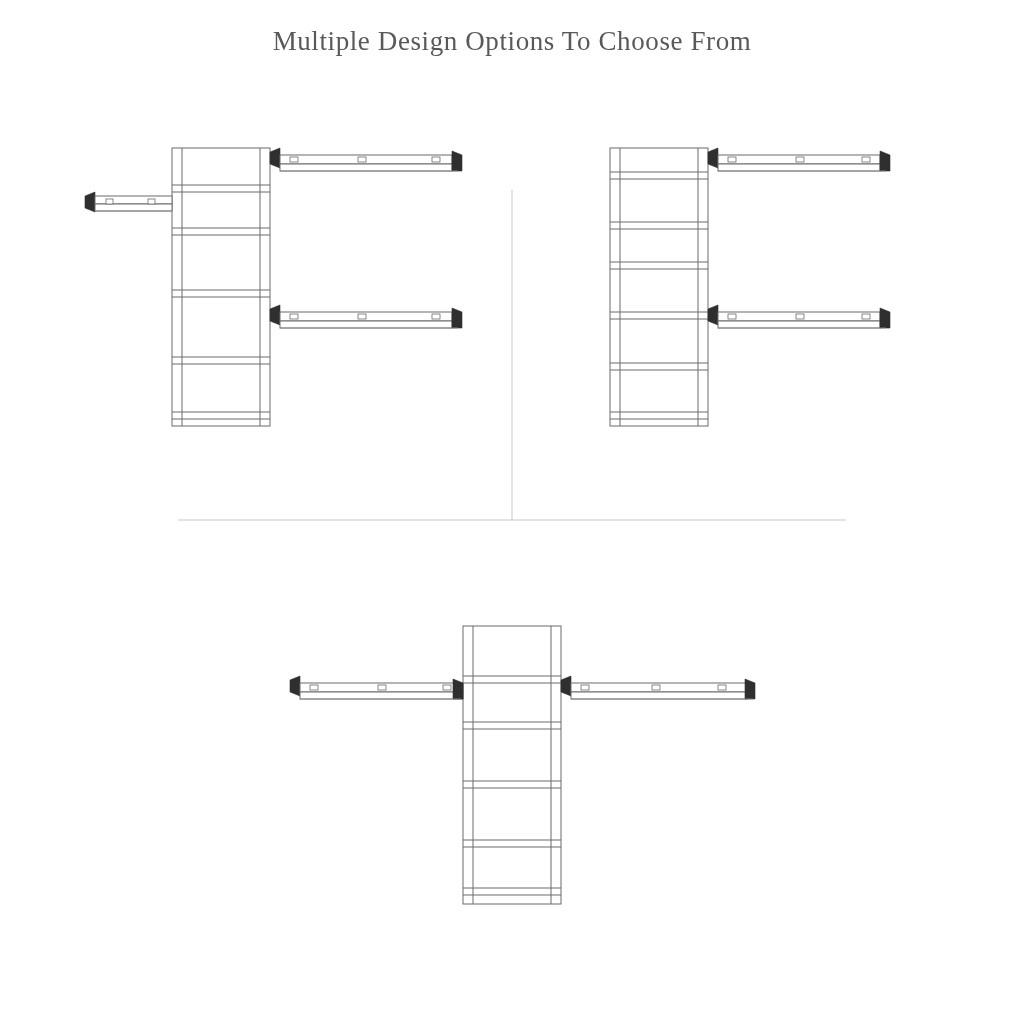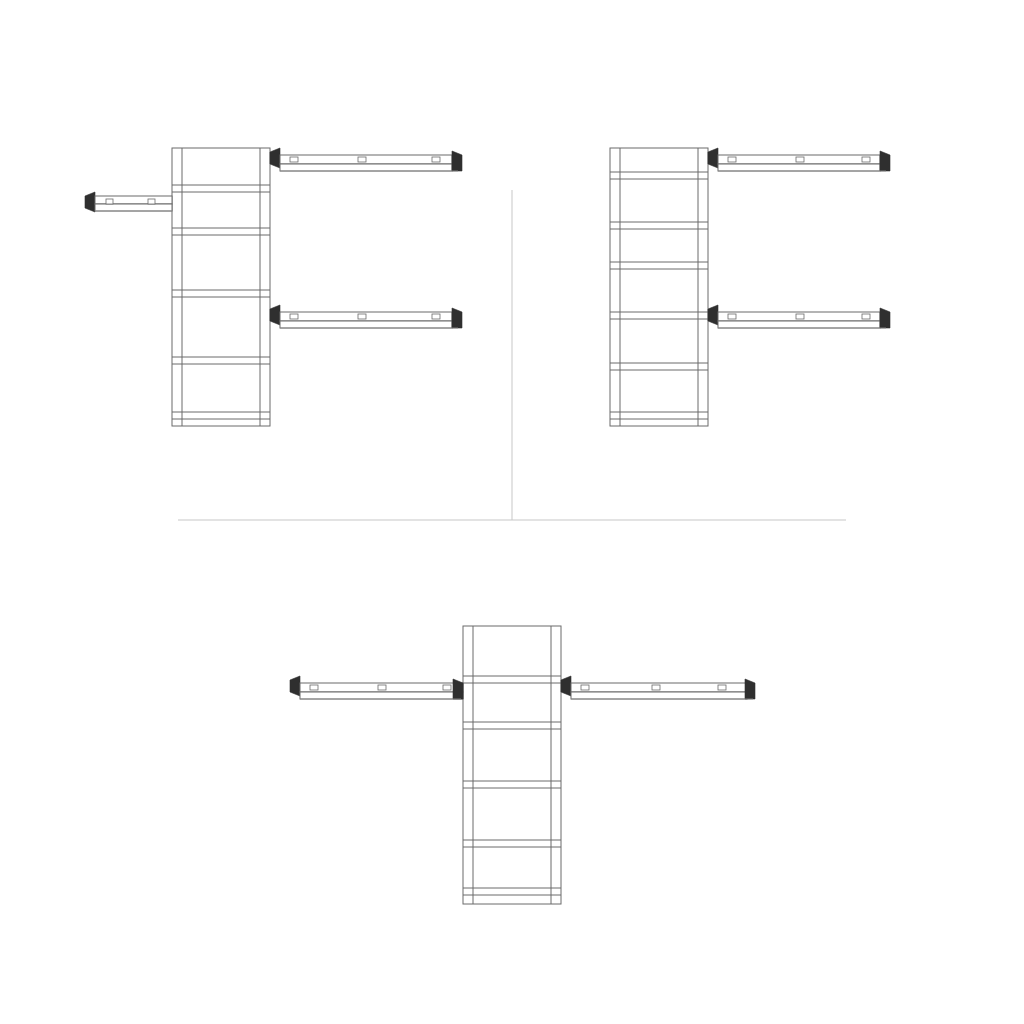--- a/index.html
+++ b/index.html
@@ -67,20 +67,21 @@
     fill: #ffffff;
     stroke: #6b6b6b;
     stroke-width: 0.8;
   }
 </style>
 </head>
 <body>
 
 <div class="diagram-canvas">
 
+  <div id="page-title">Multiple Design Options To Choose From</div>
 
   <svg class="diagram" viewBox="0 0 1024 1024">
 
     <g>
       <line class="divider" x1="512" y1="190" x2="512" y2="520"></line>
     </g>
     <g>
       <line class="divider" x1="178" y1="520" x2="846" y2="520"></line>
     </g>
 

